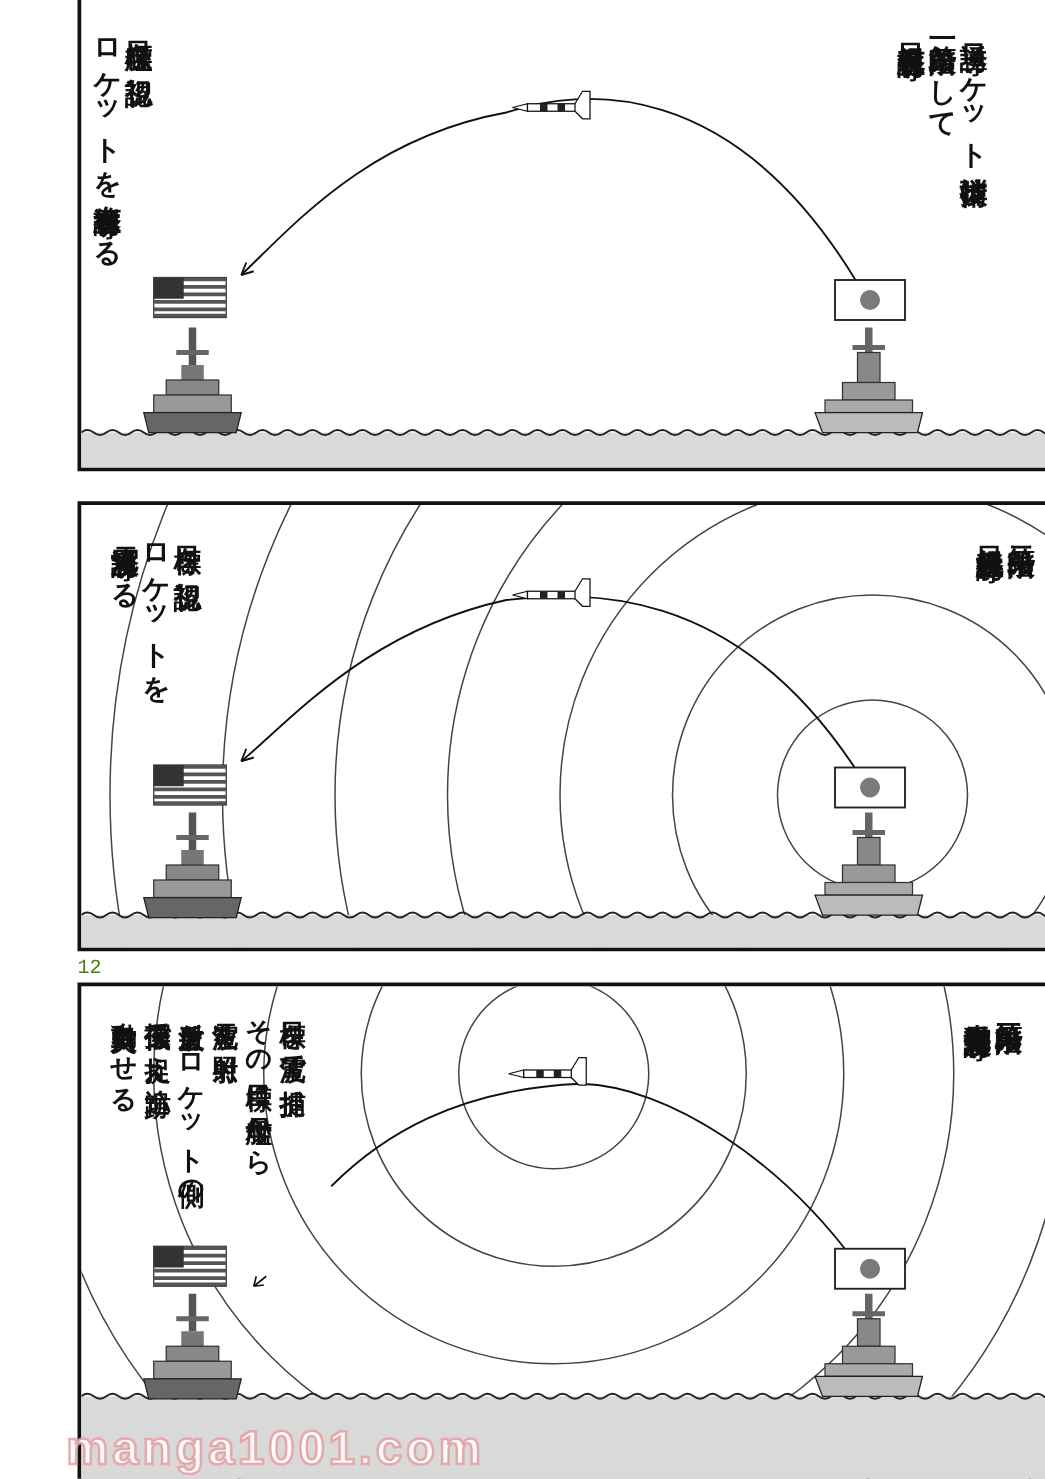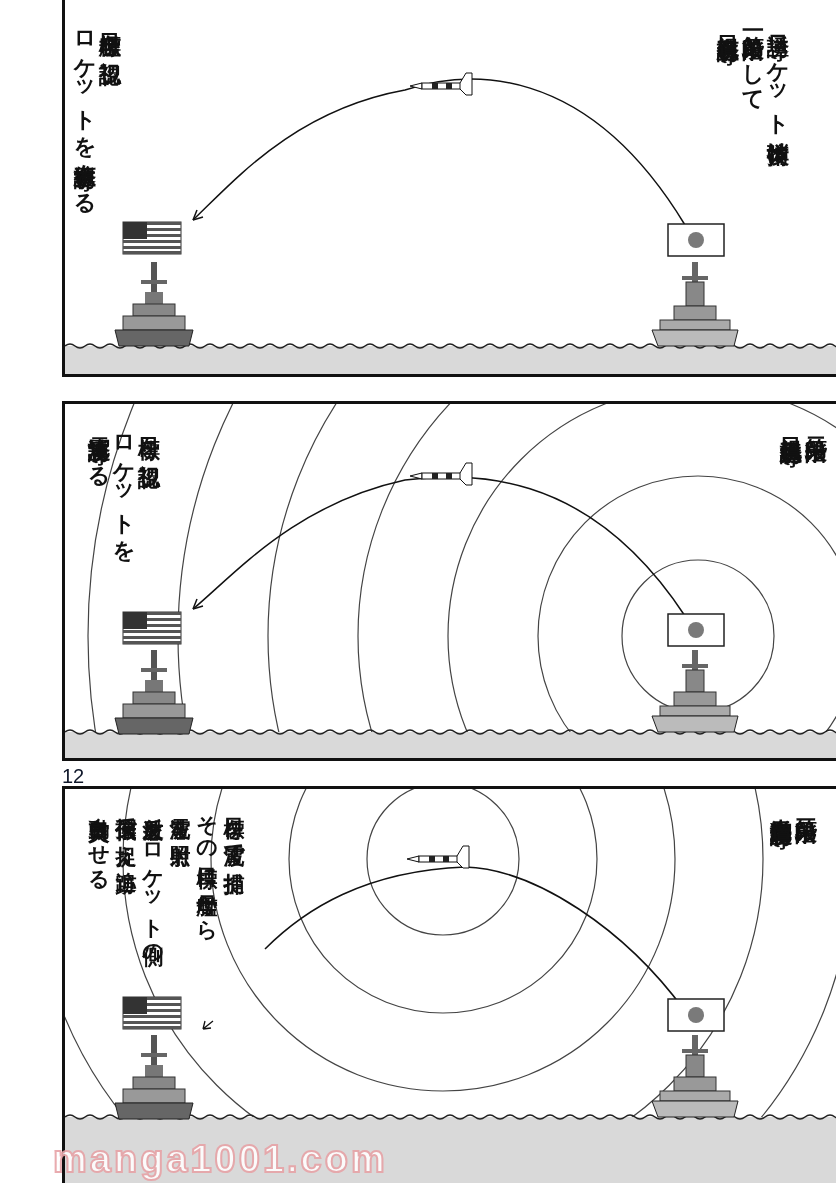--- a/index.html
+++ b/index.html
@@ -1,20 +1,20 @@
 <!DOCTYPE html>
 <html><head>
 <meta charset="utf-8">
 <style>
   html, body { margin:0; padding:0; background:#ffffff; }
   body { width:836px; height:1183px; position:relative; overflow:hidden; font-family:"DejaVu Sans", sans-serif; }
   .panel { position:absolute; left:62px; width:790px; border:3px solid #111; background:#fff; overflow:hidden; box-sizing:border-box; }
   .panel svg.art { position:absolute; left:0; top:0; }
   .vtext { position:absolute; writing-mode:vertical-rl; font-family:"DejaVu Sans", sans-serif; font-weight:bold; color:#111; font-size:22px; line-height:25px; letter-spacing:1px; white-space:pre; }
-  .page-number { position:absolute; left:62px; top:765px; font-size:20px; color:#0f172a; font-family:Liberation Sans, sans-serif; }
+  .page-number { position:absolute; left:62px; top:765px; font-size:16px; color:#4d7c0f; font-family:Liberation Mono, monospace; }
   .watermark { position:absolute; left:6px; top:1138px; font-size:38px; font-weight:bold; font-family:"Liberation Sans", sans-serif; color:#fff; -webkit-text-stroke:2px #e7a3a7; letter-spacing:3px; opacity:0.9;margin-left:47px; }
 </style>
 </head>
 <body>
 
 <div class="panel" style="top:-3px; height:380px;">
   <svg class="art" width="790" height="380">
 
     <rect x="0" y="346" width="790" height="40" fill="#d9d9d9"></rect>
     <path d="M0 346 q5 -4 10 0 t10 0 t10 0 t10 0 t10 0 t10 0 t10 0 t10 0 t10 0 t10 0 t10 0 t10 0 t10 0 t10 0 t10 0 t10 0 t10 0 t10 0 t10 0 t10 0 t10 0 t10 0 t10 0 t10 0 t10 0 t10 0 t10 0 t10 0 t10 0 t10 0 t10 0 t10 0 t10 0 t10 0 t10 0 t10 0 t10 0 t10 0 t10 0 t10 0 t10 0 t10 0 t10 0 t10 0 t10 0 t10 0 t10 0 t10 0 t10 0 t10 0 t10 0 t10 0 t10 0 t10 0 t10 0 t10 0 t10 0 t10 0 t10 0 t10 0 t10 0 t10 0 t10 0 t10 0 t10 0 t10 0 t10 0 t10 0 t10 0 t10 0 t10 0 t10 0 t10 0 t10 0 t10 0 t10 0 t10 0 t10 0 t10 0 t10 0" fill="none" stroke="#222" stroke-width="1.5"></path>

